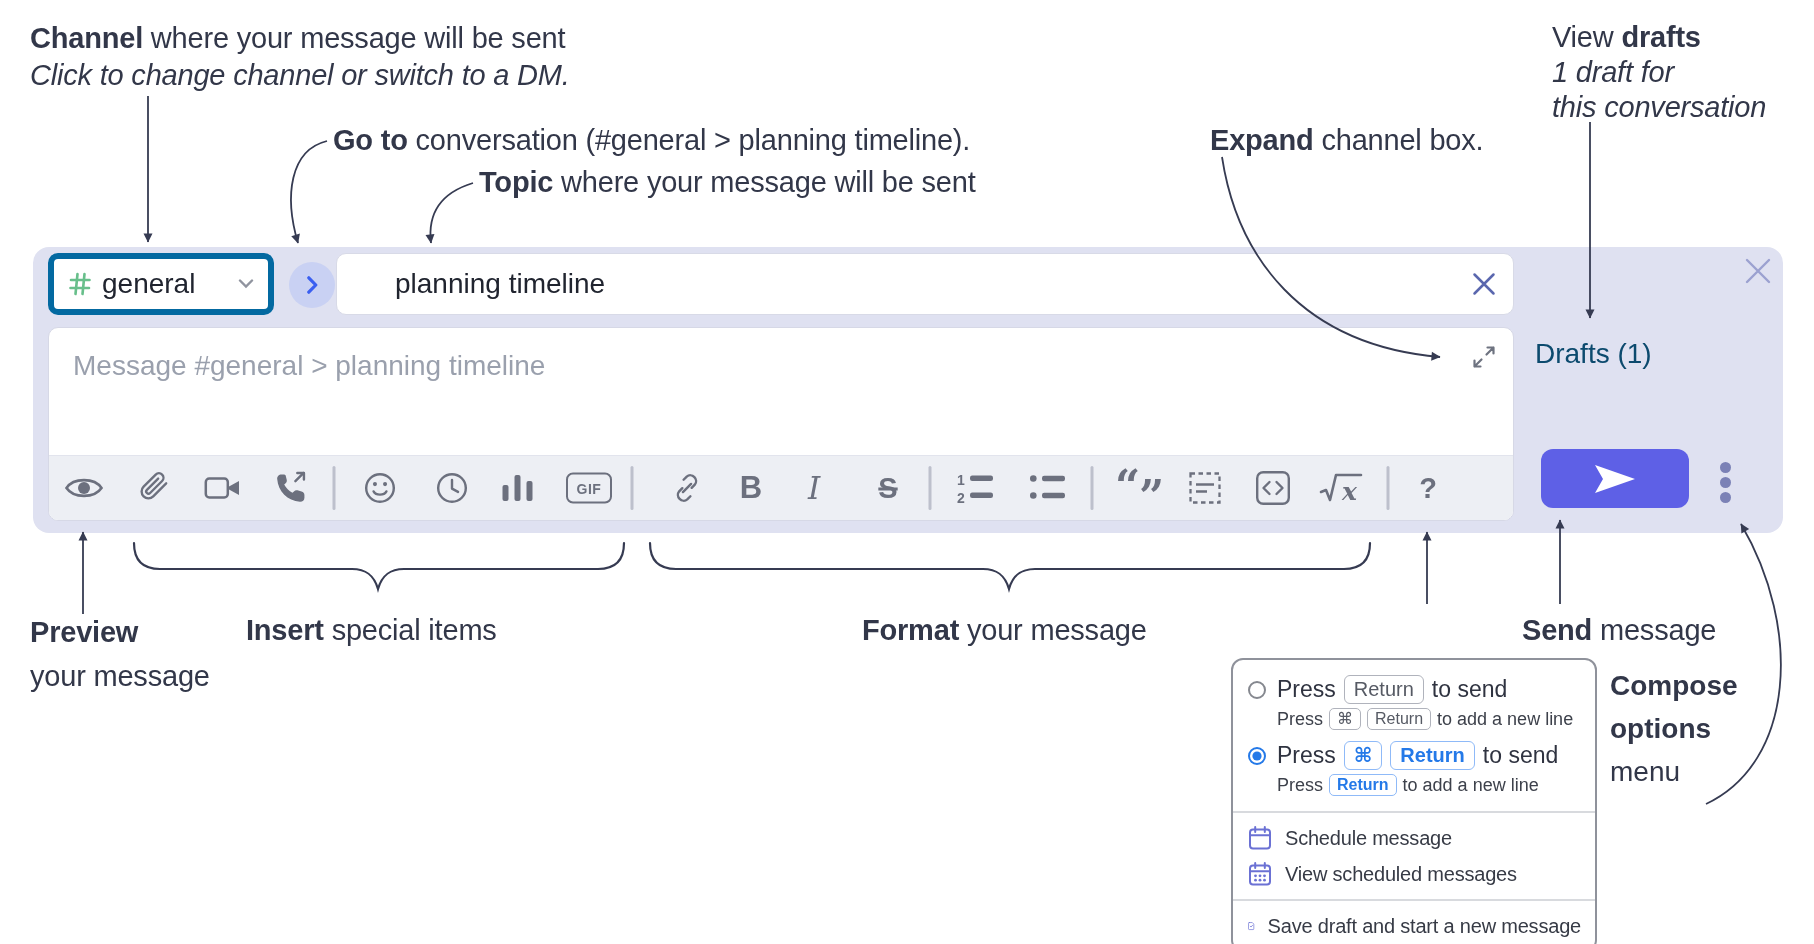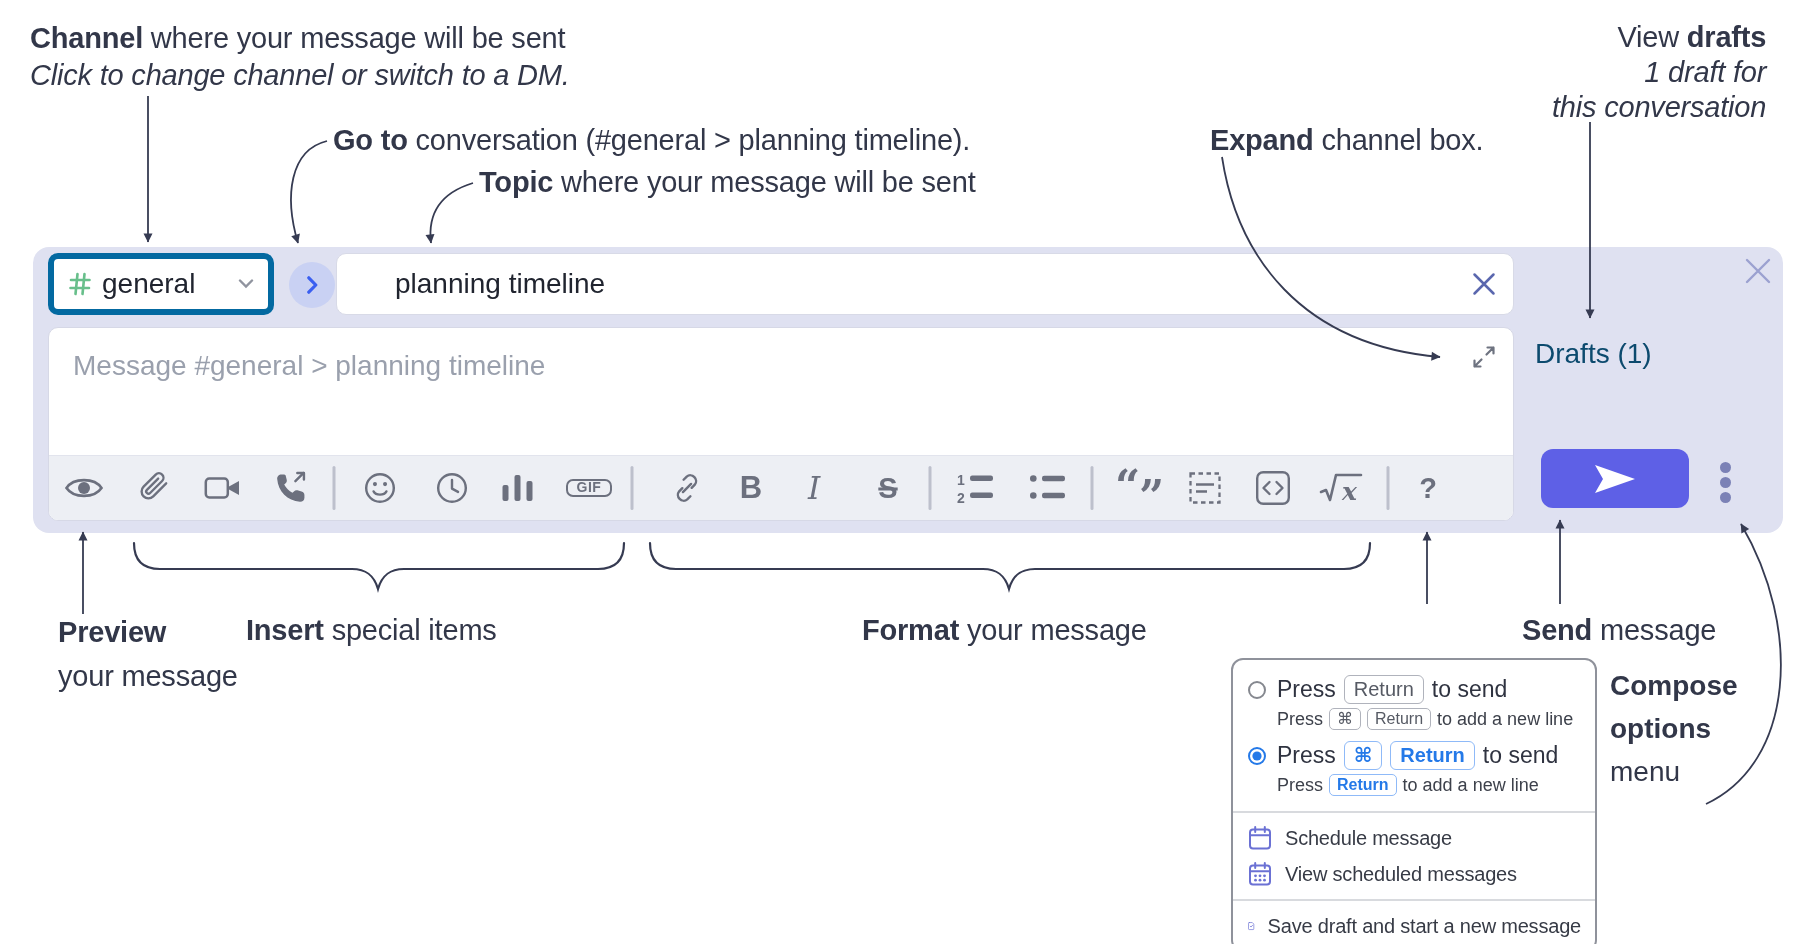--- a/index.html
+++ b/index.html
@@ -5,21 +5,21 @@
   html,body{margin:0;padding:0;background:#fff;}
   .stage{position:relative;width:1814px;height:944px;background:#fff;overflow:hidden;
          font-family:"Liberation Sans","DejaVu Sans",sans-serif;color:#323749;}
   .abs{position:absolute;}
   svg{display:block;}
 
   
   .annot{font-size:29px;line-height:37px;letter-spacing:-0.2px;color:#323749;white-space:nowrap;}
   .annot b{font-weight:700;}
   .it{font-style:italic;}
-  .annot-lh35{line-height:35px;text-align:right;}
+  .annot-lh35{line-height:35px;}
   .annot-lh44{line-height:44px;}
   .co-annot{font-size:28px;line-height:43px;font-weight:400;}
   .co-annot .bl{font-weight:700;}
 
   
   .compose{left:33px;top:247px;width:1750px;height:286px;background:#dfe1f1;border-radius:16px;}
   .channel-select{left:15px;top:6px;width:226px;height:62px;background:#fff;border:6px solid #0369a1;
       border-radius:10px;box-sizing:border-box;display:flex;align-items:center;padding:0 14px;cursor:pointer;}
   .chname{font-size:28px;color:#20242f;margin-left:10px;}
   .chev-wrap{margin-left:auto;}
@@ -37,22 +37,22 @@
   .msg-input::placeholder{color:#9aa0ad;opacity:1;}
   .expand-ic{position:absolute;right:16px;top:16px;cursor:pointer;}
   .toolbar{position:relative;height:64px;background:#edeff4;border-top:1px solid #e2e4ed;flex:none;}
   .tb{position:absolute;top:32px;transform:translate(-50%,-50%);display:flex;align-items:center;
       justify-content:center;color:#6c707e;cursor:pointer;}
   .tbdiv{position:absolute;top:10px;width:3px;height:44px;background:#bdc0cc;border-radius:2px;transform:translateX(-50%);}
   .tbB{font-size:31px;font-weight:700;}
   .tbI{font-size:31px;font-family:"DejaVu Serif","Liberation Serif",serif;font-style:italic;}
   .tbS{font-size:29px;font-weight:600;text-decoration:line-through;text-decoration-thickness:2.5px;}
   .tbQ{font-size:29px;font-weight:600;}
-  .gifbox{width:46px;height:18px;border:2.5px solid #6c707e;border-radius:7px;display:flex;
-      align-items:flex-end;justify-content:center;font-size:14px;font-weight:700;letter-spacing:0.5px;box-sizing:border-box;}
+  .gifbox{width:46px;height:31px;border:2.5px solid #6c707e;border-radius:7px;display:flex;
+      align-items:center;justify-content:center;font-size:14px;font-weight:700;letter-spacing:0.5px;box-sizing:border-box;}
   .quoteicon{position:relative;width:46px;height:34px;}
   .quoteicon span{position:absolute;font-family:"DejaVu Serif","Liberation Serif",serif;
       font-weight:700;font-size:44px;line-height:1;}
   .q1{left:0;top:-6px;} .q2{left:24px;top:4px;}
   .drafts{left:1502px;top:91px;font-size:28px;color:#0c4a6e;cursor:pointer;text-decoration:none;}
   .send-btn{left:1508px;top:202px;width:148px;height:59px;background:#5e60e6;border:none;border-radius:12px;
       display:flex;align-items:center;justify-content:center;cursor:pointer;}
   .dots{left:1687px;top:215px;display:flex;flex-direction:column;gap:4px;cursor:pointer;}
   .dots i{width:11px;height:11px;border-radius:50%;background:#7b81b6;}
   .close-x{left:1711px;top:10px;cursor:pointer;}
@@ -116,21 +116,21 @@
   <div class="abs annot" style="left:1210px;top:122px;">
     <b>Expand</b><span> channel box.</span>
   </div>
 
   <div class="abs annot annot-lh35" style="left:1552px;top:20px;">
     <div><span>View </span><b>drafts</b></div>
     <div class="it">1 draft for</div>
     <div class="it">this conversation</div>
   </div>
 
-  <div class="abs annot annot-lh44" style="left:30px;top:610px;margin-left:28px;">
+  <div class="abs annot annot-lh44" style="left:30px;top:610px;">
     <div><b>Preview</b></div>
     <div>your message</div>
   </div>
 
   <div class="abs annot" style="left:246px;top:612px;">
     <b>Insert</b><span> special items</span>
   </div>
 
   <div class="abs annot" style="left:862px;top:612px;">
     <b>Format</b><span> your message</span>

